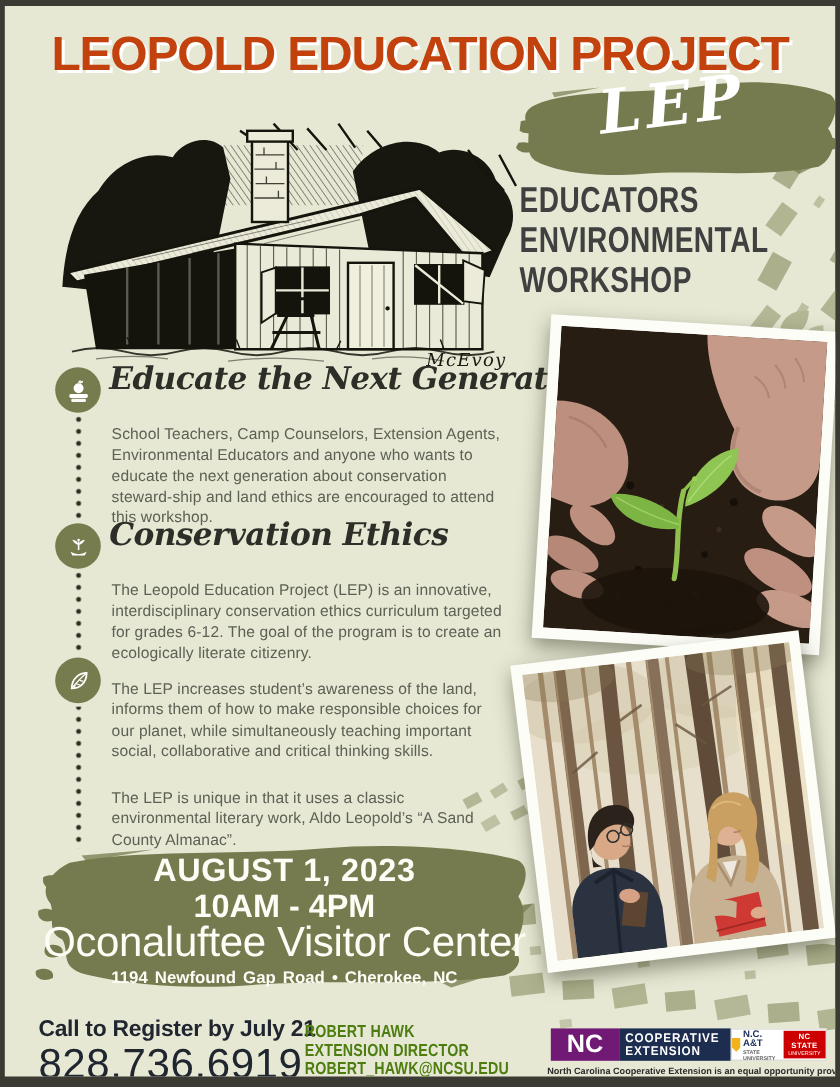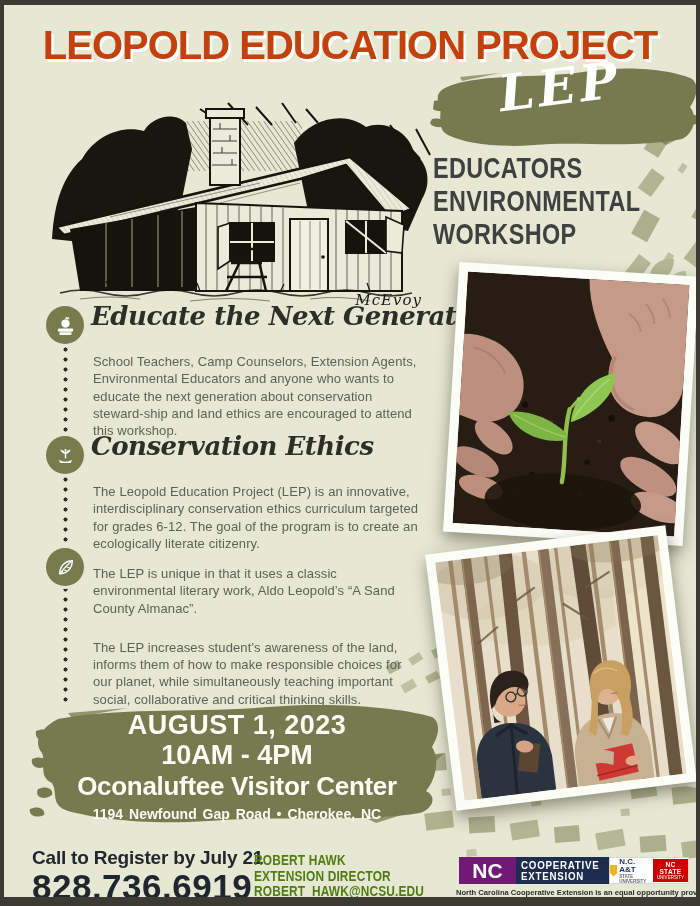--- a/index.html
+++ b/index.html
@@ -77,26 +77,26 @@
   .track-bottom{left:404px; top:764px; width:330px; height:112px; transform:rotate(9deg);}
   .track-mini{left:382px; top:642px; width:95px; height:42px; transform:rotate(-14deg); opacity:.85;}
   .leaf-accent{left:636px; top:246px; width:62px; height:64px; z-index:2;}
   .grunge svg{width:100%; height:100%;}
   
   .banner{position:absolute; left:24px; top:692px; width:418px; height:130px; z-index:4;}
   .banner svg{position:absolute; inset:0; width:100%; height:100%;}
   .banner-text{position:relative; text-align:center; color:#fdfdf6; padding-top:13px;}
   .b-date{font-size:27px; font-weight:700; letter-spacing:.5px; line-height:30px;}
   .b-time{font-size:27px; font-weight:800; line-height:30px;}
-  .b-venue{font-size:26px; font-weight:700; line-height:32px; letter-spacing:-.3px;}
+  .b-venue{font-size:35px; font-weight:400; line-height:32px; letter-spacing:-.3px;}
   .b-address{font-size:14px; font-weight:700; margin-top:4px; word-spacing:2px;}
   
   .register{position:absolute; left:28px; top:842px; color:#20262f; z-index:4;}
   .reg-label{font-size:19px; font-weight:700; letter-spacing:-.2px;}
-  .reg-phone{font-size:35px; font-weight:700; line-height:36px; letter-spacing:.5px;}
+  .reg-phone{font-size:35px; font-weight:400; line-height:36px; letter-spacing:.5px;}
   .contact{position:absolute; left:250px; top:848px; color:#4d7c0f; z-index:4;}
   .contact div{
     font-size:14.5px; font-weight:800; line-height:15.5px; letter-spacing:.2px;
     transform:scaleX(.82); transform-origin:left center; white-space:nowrap;
   }
   .logos{position:absolute; left:452px; top:852px; width:248px; z-index:4;}
   .logo-bar{display:flex; height:27px; width:230px; margin-left:3px;}
   .nc-red{background:#701a75; color:#fff; width:57px; display:flex; align-items:center;
     justify-content:center; font-weight:800; font-size:21px;}
   .coop{background:#1c2d4f; color:#fff; width:93px; display:flex; flex-direction:column;
@@ -301,22 +301,22 @@
 
   <div class="section s3">
     <div class="icon-circle">
       <svg viewBox="0 0 24 24">
         <path d="M6,18.5 C6,9.5 13,5 19,5 C19,13.5 13,18.5 6,18.5 Z" fill="none" stroke="#fff" stroke-width="1.5"></path>
         <path d="M6,18.5 C10,13.5 14,9 19,5" stroke="#fff" stroke-width="1.2" fill="none"></path>
         <path d="M10,14.5 l3.4,1 M13,11.5 l3.2,.8 M9,15.6 l-.8,2.8" stroke="#fff" stroke-width="1" fill="none"></path>
       </svg>
     </div>
     <div class="sec-text">
+      <p>The LEP increases student’s awareness of the land, informs them of how to make responsible choices for our planet, while simultaneously teaching important social, collaborative and critical thinking skills.</p>
       <p>The LEP is unique in that it uses a classic environmental literary work, Aldo Leopold’s “A Sand County Almanac”.</p>
-      <p>The LEP increases student’s awareness of the land, informs them of how to make responsible choices for our planet, while simultaneously teaching important social, collaborative and critical thinking skills.</p>
     </div>
   </div>
 
   <div class="polaroid p1">
     <svg viewBox="0 0 204 234" preserveAspectRatio="none">
       <rect width="204" height="234" fill="#271d13"></rect>
       <g fill="#120d08" opacity=".8">
         <circle cx="60" cy="120" r="3"></circle>
           <circle cx="95" cy="210" r="4"></circle>
           <circle cx="140" cy="128" r="3"></circle>

